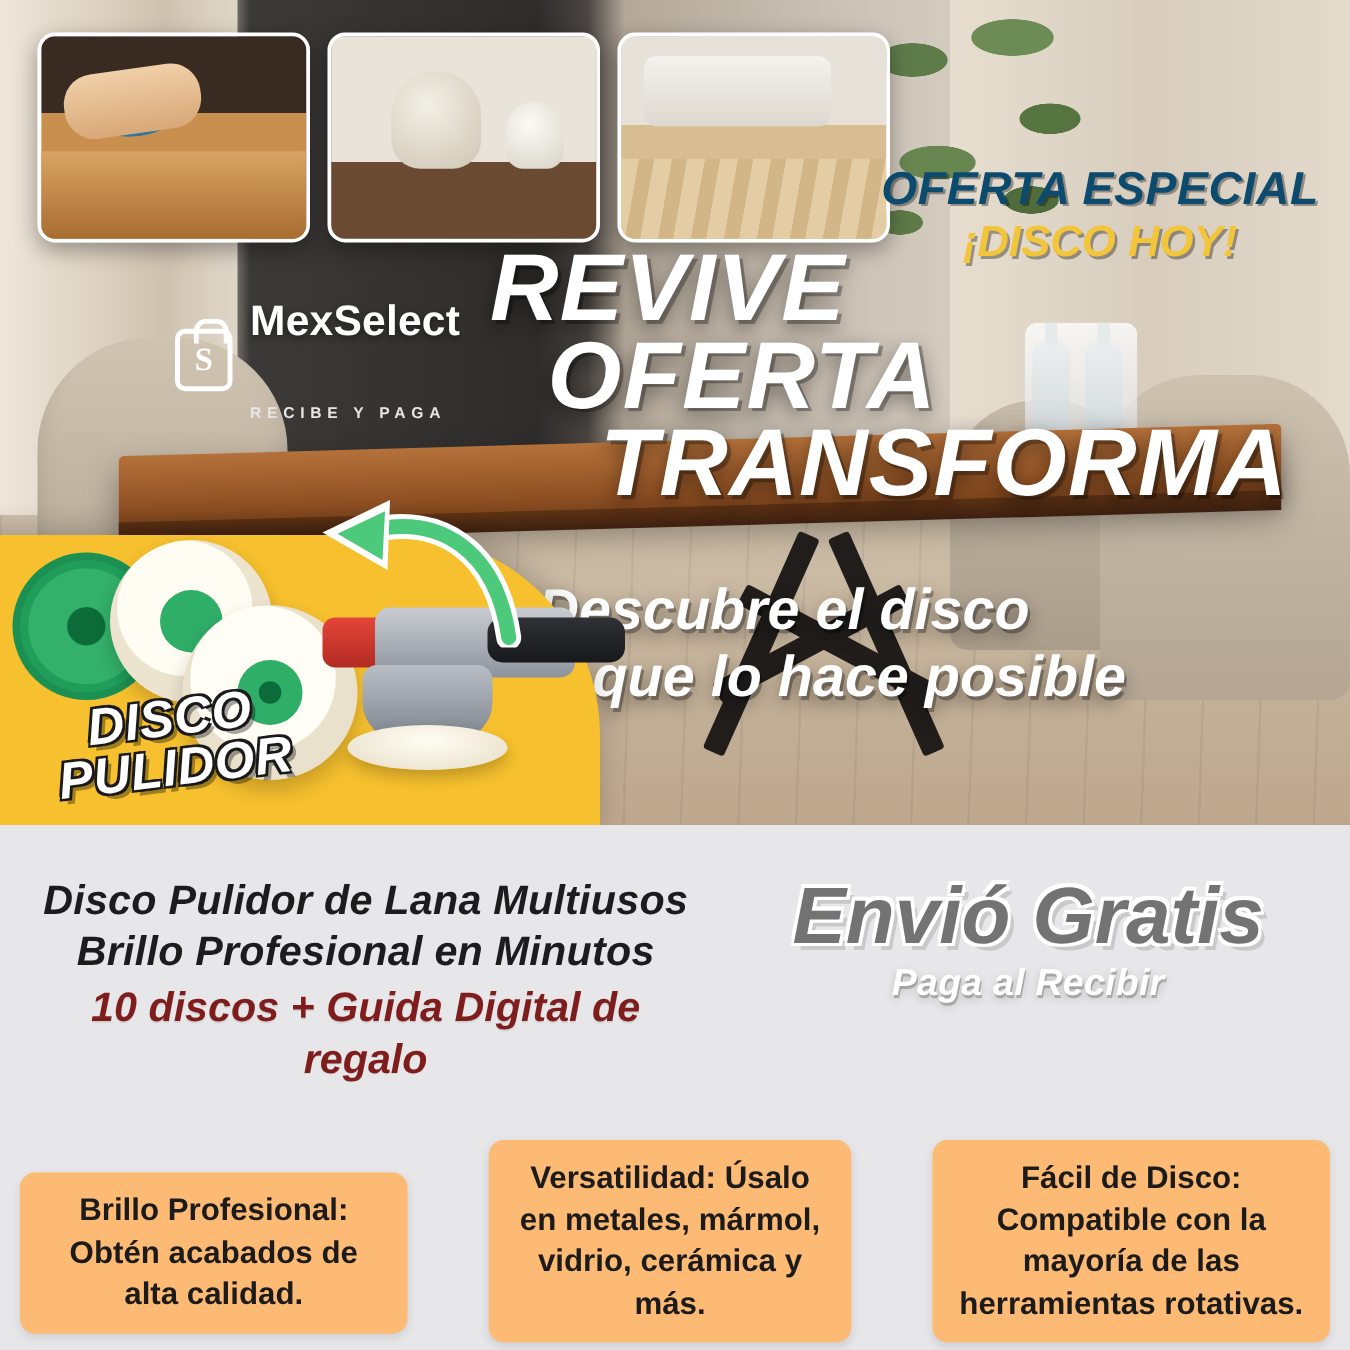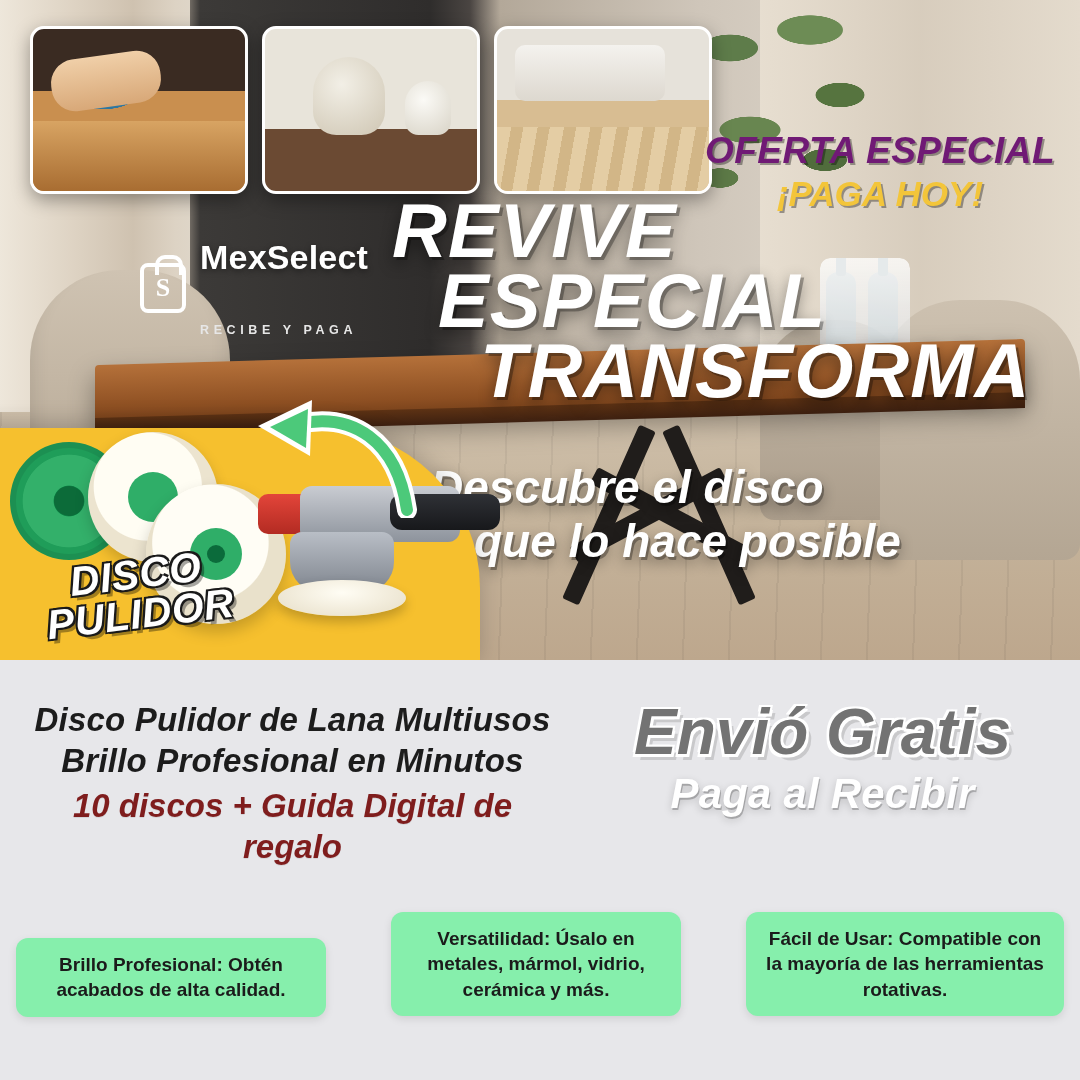--- a/index.html
+++ b/index.html
@@ -224,21 +224,21 @@
       0 6px 16px rgba(0,0,0,.45);
   }
   .hl-2 { margin-left: 46px; }
   .hl-3 { margin-left: 88px; font-size: 78px; }
 
   .special {
     position: absolute; left: 700px; top: 130px; width: 360px;
     text-align: center;
   }
   .special .s1 {
-    color: #701a75; font-size: 37px; font-weight: 800; font-style: italic;
+    color: #0c4a6e; font-size: 37px; font-weight: 800; font-style: italic;
     letter-spacing: .5px;
     text-shadow: 2px 2px 0 rgba(0,0,0,.35);
   }
   .special .s2 {
     color: #f3c53a; font-size: 35px; font-weight: 800; font-style: italic;
     text-shadow: 2px 2px 0 rgba(0,0,0,.35);
     margin-top: 2px;
   }
 
   .subline {
@@ -366,37 +366,37 @@
   }
   .envio {
     color: #737373; font-weight: 800; font-style: italic; font-size: 64px;
     line-height: 1;
     text-shadow:
       -2.5px -2.5px 0 #ffffff, 2.5px -2.5px 0 #ffffff,
       -2.5px 2.5px 0 #ffffff, 2.5px 2.5px 0 #ffffff,
       5px 6px 0 rgba(0,0,0,.13);
   }
   .paga {
-    color: #ffffff; font-weight: 800; font-style: italic; font-size: 42px;
+    color: #ffffff; font-weight: 800; font-style: italic; font-size: 30px;
     margin-top: 6px; letter-spacing: .2px;
     text-shadow: 1px 2px 0 rgba(0,0,0,.22), 0 3px 8px rgba(0,0,0,.18);
   }
 
   .features {
     position: absolute; left: 16px; top: 252px; width: 1048px;
     display: flex; gap: 14px; align-items: flex-start; justify-content: space-between;
   }
   .feature {
-    background: #86efac;
+    background: #fdba74;
     border-radius: 12px;
     padding: 14px 16px;
     text-align: center;
     color: #1b1b1b;
     font-weight: 700;
-    font-size: 19px;
+    font-size: 25px;
     line-height: 1.34;
     box-shadow: 0 3px 8px rgba(0,0,0,.10);
   }
   .f1 { width: 310px; margin-top: 26px; }
   .f2 { width: 290px; }
   .f3 { width: 318px; }
 </style>
 </head>
 <body>
 
@@ -438,26 +438,26 @@
         <span class="brand-s">S</span>
       </div>
       <div class="brand-text">
         <span class="brand-name">MexSelect</span>
         <span class="brand-tag">RECIBE Y PAGA</span>
       </div>
     </div>
 
     <div class="special">
       <div class="s1">OFERTA ESPECIAL</div>
-      <div class="s2">¡PAGA HOY!</div>
+      <div class="s2">¡DISCO HOY!</div>
     </div>
 
     <div class="headline">
       <div class="hl-1">REVIVE</div>
-      <div class="hl-2">ESPECIAL</div>
+      <div class="hl-2">OFERTA</div>
       <div class="hl-3">TRANSFORMA</div>
     </div>
 
     <div class="subline">
       <div class="sub-1">Descubre el disco</div>
       <div class="sub-2">que lo hace posible</div>
     </div>
 
     <div class="blob"></div>
     <div class="disc disc-green-a"></div>
@@ -496,17 +496,17 @@
     </div>
 
     <div class="right-copy">
       <div class="envio">Envió Gratis</div>
       <div class="paga">Paga al Recibir</div>
     </div>
 
     <div class="features">
       <div class="feature f1">Brillo Profesional: Obtén acabados de alta calidad.</div>
       <div class="feature f2">Versatilidad: Úsalo en metales, mármol, vidrio, cerámica y más.</div>
-      <div class="feature f3">Fácil de Usar: Compatible con la mayoría de las herramientas rotativas.</div>
+      <div class="feature f3">Fácil de Disco: Compatible con la mayoría de las herramientas rotativas.</div>
     </div>
   </div>
 
 </div>
 
 </body></html>

